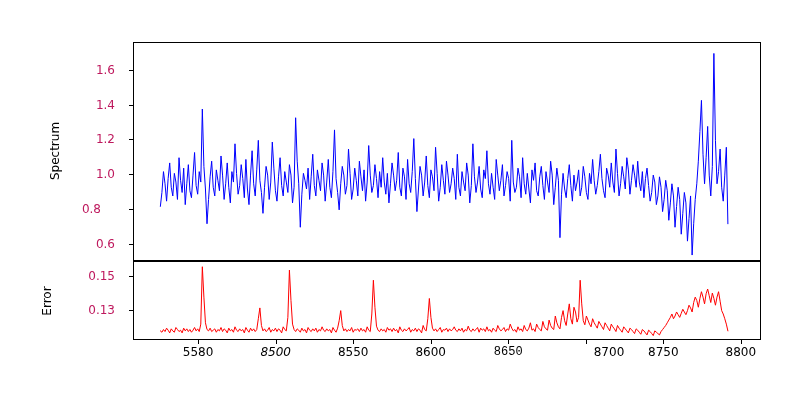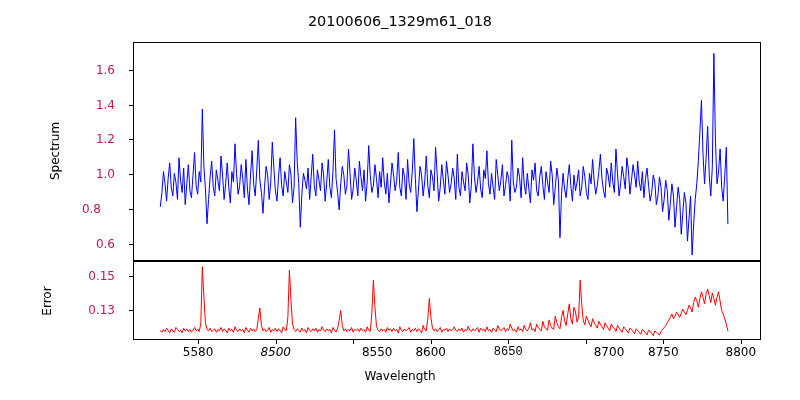--- a/index.html
+++ b/index.html
@@ -127,21 +127,20 @@
     left: 7px;
     top: 294px;
     width: 80px;
   }
 </style>
 </head>
 <body>
 
 <div id="figure">
 
-  <div id="title">20100606_1329m61_018</div>
 
   <div class="axes" id="axes-spectrum">
     <svg class="plot-svg" id="svg-spectrum" width="628" height="219">
         <path d="M26.36 163.38 L27.92 149.48 L29.47 128.62 L31.03 140.79 L32.58 158.17 L34.13 135.57 L35.69 119.93 L37.24 144.26 L38.80 152.95 L40.35 130.36 L41.91 139.05 L43.46 156.43 L45.02 114.71 L46.57 137.31 L48.13 149.48 L49.68 125.14 L51.24 161.64 L52.79 140.79 L54.35 121.67 L55.90 147.74 L57.46 154.69 L59.01 132.10 L60.57 109.50 L62.12 142.52 L63.68 151.21 L65.23 128.62 L66.79 139.05 L68.34 66.05 L69.90 123.40 L71.45 146.00 L73.01 180.76 L74.56 156.43 L76.12 133.83 L77.67 118.19 L79.23 144.26 L80.78 152.95 L82.34 126.88 L83.89 137.31 L85.45 147.74 L87.00 112.98 L88.56 132.10 L90.11 156.43 L91.66 140.79 L93.22 119.93 L94.77 144.26 L96.33 159.90 L97.88 128.62 L99.44 139.05 L100.99 100.81 L102.55 130.36 L104.10 151.21 L105.66 142.52 L107.21 121.67 L108.77 135.57 L110.32 154.69 L111.88 116.45 L113.43 146.00 L114.99 161.64 L116.54 132.10 L118.10 107.76 L119.65 140.79 L121.21 152.95 L122.76 126.88 L124.32 97.33 L125.87 137.31 L127.43 149.48 L128.98 170.33 L130.54 144.26 L132.09 123.40 L133.65 132.10 L135.20 156.43 L136.76 139.05 L138.31 99.07 L139.87 125.14 L141.42 147.74 L142.98 158.17 L144.53 133.83 L146.09 114.71 L147.64 142.52 L149.19 152.95 L150.75 128.62 L152.30 139.05 L153.86 149.48 L155.41 121.67 L156.97 132.10 L158.52 159.90 L160.08 144.26 L161.63 74.74 L163.19 118.19 L164.74 140.79 L166.30 184.24 L167.85 151.21 L169.41 130.36 L170.96 137.31 L172.52 146.00 L174.07 125.14 L175.63 156.43 L177.18 133.83 L178.74 111.24 L180.29 142.52 L181.85 152.95 L183.40 126.88 L184.96 137.31 L186.51 147.74 L188.07 119.93 L189.62 132.10 L191.18 158.17 L192.73 139.05 L194.29 116.45 L195.84 144.26 L197.40 154.69 L198.95 128.62 L200.51 86.90 L202.06 135.57 L203.62 149.48 L205.17 166.86 L206.72 140.79 L208.28 123.40 L209.83 132.10 L211.39 151.21 L212.94 142.52 L214.50 106.02 L216.05 130.36 L217.61 156.43 L219.16 146.00 L220.72 125.14 L222.27 137.31 L223.83 152.95 L225.38 118.19 L226.94 133.83 L228.49 147.74 L230.05 126.88 L231.60 158.17 L233.16 139.05 L234.71 102.55 L236.27 132.10 L237.82 149.48 L239.38 142.52 L240.93 121.67 L242.49 135.57 L244.04 154.69 L245.60 128.62 L247.15 144.26 L248.71 114.71 L250.26 139.05 L251.82 151.21 L253.37 130.36 L254.93 159.90 L256.48 140.79 L258.04 119.93 L259.59 132.10 L261.15 147.74 L262.70 137.31 L264.25 109.50 L265.81 144.26 L267.36 152.95 L268.92 125.14 L270.47 133.83 L272.03 156.43 L273.58 116.45 L275.14 140.79 L276.69 149.48 L278.25 128.62 L279.80 95.60 L281.36 135.57 L282.91 168.60 L284.47 146.00 L286.02 123.40 L287.58 132.10 L289.13 152.95 L290.69 139.05 L292.24 112.98 L293.80 142.52 L295.35 154.69 L296.91 126.88 L298.46 133.83 L300.02 147.74 L301.57 104.29 L303.13 130.36 L304.68 158.17 L306.24 144.26 L307.79 121.67 L309.35 137.31 L310.90 151.21 L312.46 118.19 L314.01 132.10 L315.57 149.48 L317.12 140.79 L318.68 125.14 L320.23 135.57 L321.78 156.43 L323.34 111.24 L324.89 144.26 L326.45 152.95 L328.00 128.62 L329.56 139.05 L331.11 147.74 L332.67 119.93 L334.22 132.10 L335.78 159.90 L337.33 142.52 L338.89 100.81 L340.44 133.83 L342.00 149.48 L343.55 139.05 L345.11 123.40 L346.66 146.00 L348.22 154.69 L349.77 126.88 L351.33 135.57 L352.88 107.76 L354.44 140.79 L355.99 151.21 L357.55 130.36 L359.10 144.26 L360.66 156.43 L362.21 116.45 L363.77 132.10 L365.32 147.74 L366.88 137.31 L368.43 121.67 L369.99 152.95 L371.54 142.52 L373.10 128.62 L374.65 135.57 L376.21 158.17 L377.76 97.33 L379.31 139.05 L380.87 149.48 L382.42 144.26 L383.98 125.14 L385.53 133.83 L387.09 154.69 L388.64 114.71 L390.20 140.79 L391.75 151.21 L393.31 130.36 L394.86 146.00 L396.42 159.90 L397.97 126.88 L399.53 137.31 L401.08 119.93 L402.64 147.74 L404.19 152.95 L405.75 133.83 L407.30 123.40 L408.86 142.52 L410.41 156.43 L411.97 128.62 L413.52 139.05 L415.08 149.48 L416.63 118.19 L418.19 132.10 L419.74 161.64 L421.30 144.26 L422.85 125.14 L424.41 137.31 L425.96 194.67 L427.52 151.21 L429.07 130.36 L430.63 146.00 L432.18 154.69 L433.74 135.57 L435.29 121.67 L436.84 142.52 L438.40 158.17 L439.95 132.10 L441.51 147.74 L443.06 139.05 L444.62 126.88 L446.17 152.95 L447.73 144.26 L449.28 123.40 L450.84 133.83 L452.39 149.48 L453.95 156.43 L455.50 130.36 L457.06 140.79 L458.61 116.45 L460.17 137.31 L461.72 151.21 L463.28 142.52 L464.83 128.62 L466.39 111.24 L467.94 135.57 L469.50 147.74 L471.05 154.69 L472.61 125.14 L474.16 132.10 L475.72 144.26 L477.27 119.93 L478.83 139.05 L480.38 149.48 L481.94 106.02 L483.49 130.36 L485.05 152.95 L486.60 140.79 L488.16 123.40 L489.71 133.83 L491.27 146.00 L492.82 114.71 L494.38 126.88 L495.93 151.21 L497.48 137.31 L499.04 121.67 L500.59 132.10 L502.15 144.26 L503.70 118.19 L505.26 139.05 L506.81 147.74 L508.37 128.62 L509.92 154.69 L511.48 135.57 L513.03 125.14 L514.59 142.52 L516.14 158.17 L517.70 149.48 L519.25 132.10 L520.81 139.05 L522.36 161.64 L523.92 152.95 L525.47 133.83 L527.03 144.26 L528.58 168.60 L530.14 156.43 L531.69 137.31 L533.25 147.74 L534.80 177.29 L536.36 159.90 L537.91 140.79 L539.47 152.95 L541.02 184.24 L542.58 163.38 L544.13 144.26 L545.69 156.43 L547.24 191.19 L548.80 170.33 L550.35 149.48 L551.91 159.90 L553.46 198.14 L555.01 175.55 L556.57 152.95 L558.12 212.05 L559.68 180.76 L561.23 156.43 L562.79 140.79 L564.34 118.19 L565.90 88.64 L567.45 57.36 L569.01 111.24 L570.56 140.79 L572.12 114.71 L573.67 83.43 L575.23 132.10 L576.78 152.95 L578.34 123.40 L579.89 10.43 L581.45 97.33 L583.00 140.79 L584.56 128.62 L586.11 106.02 L587.67 144.26 L589.22 158.17 L590.78 132.10 L592.33 104.29 L593.89 180.76" fill="none" stroke="#0000ff" stroke-width="1" stroke-linejoin="round" stroke-linecap="round"></path>
       </svg>
   </div>
 
   <div class="ytick-col" id="ytick-col-spectrum">
       <div class="ytick" style="top: 201.619px; right: 10px;">0.6</div>
       <div class="ytick" style="top: 166.857px; right: 24px;">0.8</div>
@@ -164,35 +163,34 @@
       <div class="ytick" style="top: 14.8547px; right: 10px;">0.15</div>
     </div>
 
   <div id="ylabel-error" class="ylabel">Error</div>
 
   <div id="xticks-layer">
       <div class="xtick" style="left: 198.126px;">5580</div>
       <div class="xtickmark" style="left: 198.126px;"></div>
       <div class="xtick" style="left: 275.657px; font-style: italic;">8500</div>
       <div class="xtickmark" style="left: 275.657px;"></div>
-      <div class="xtick" style="left: 353.188px; margin-left: 24px;">8550</div>
+      <div class="xtick" style="left: 353.188px;">8550</div>
       <div class="xtickmark" style="left: 353.188px;"></div>
       <div class="xtick" style="left: 430.719px;">8600</div>
       <div class="xtickmark" style="left: 430.719px;"></div>
       <div class="xtick" style="left: 508.249px; font-family: Liberation Mono, monospace;">8650</div>
       <div class="xtickmark" style="left: 508.249px;"></div>
       <div class="xtick" style="left: 585px; margin-left: 24px;">8700</div>
       <div class="xtickmark" style="left: 585.78px;"></div>
       <div class="xtick" style="left: 663.311px;">8750</div>
       <div class="xtickmark" style="left: 663.311px;"></div>
       <div class="xtick" style="left: 740.842px;">8800</div>
       <div class="xtickmark" style="left: 740.842px;"></div>
     </div>
 
-  <div id="xlabel">Wavelength</div>
 
 <div class="ytickmark" style="top: 243.619px;"></div>
     <div class="ytickmark" style="top: 208.857px;"></div>
     <div class="ytickmark" style="top: 174.095px;"></div>
     <div class="ytickmark" style="top: 139.333px;"></div>
     <div class="ytickmark" style="top: 104.571px;"></div>
     <div class="ytickmark" style="top: 69.8095px;"></div>
     <div class="ytickmark" style="top: 309.615px;"></div>
     <div class="ytickmark" style="top: 275.855px;"></div>
   </div>

